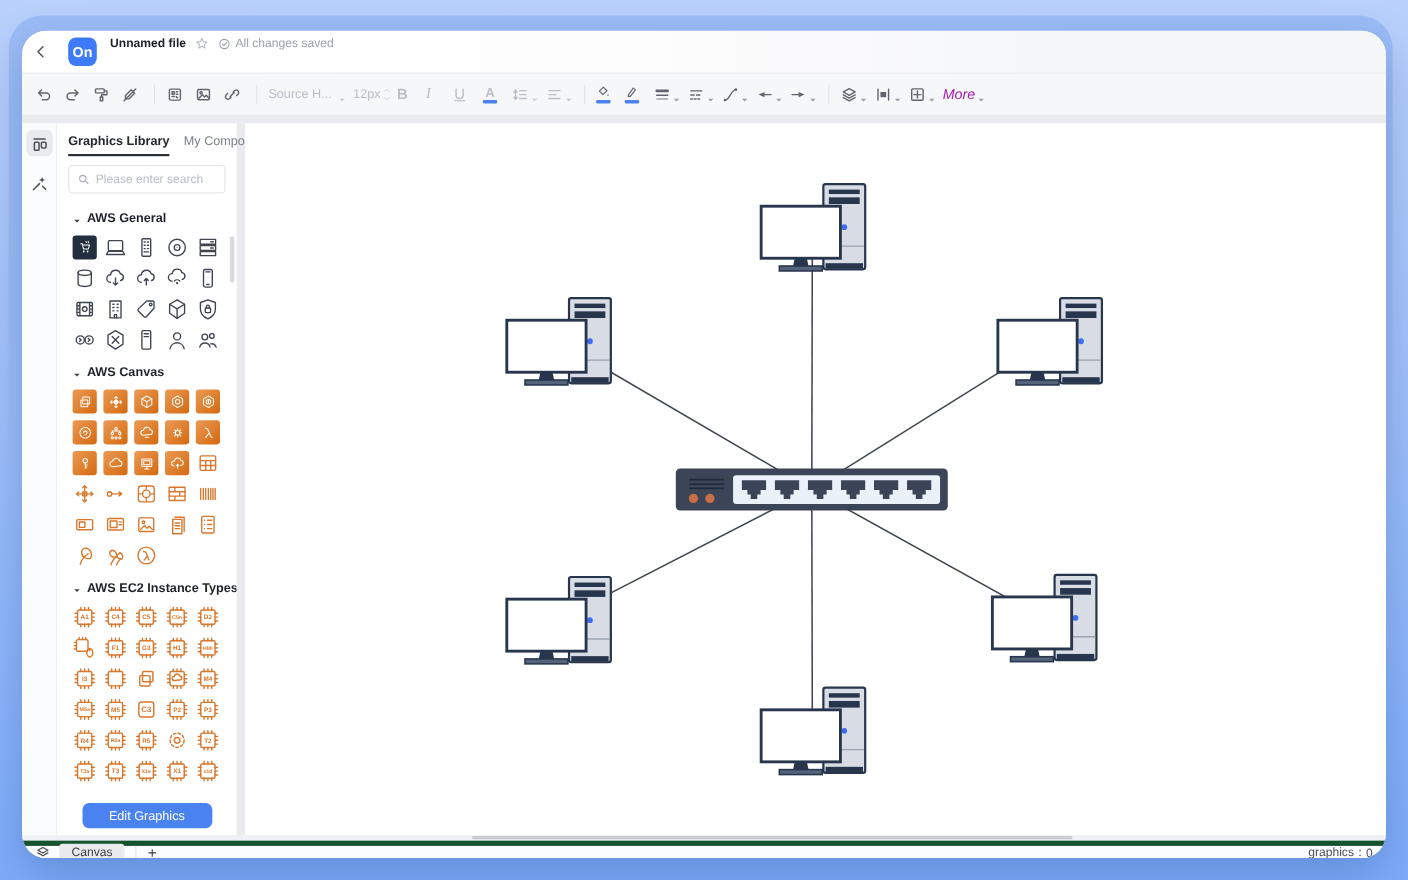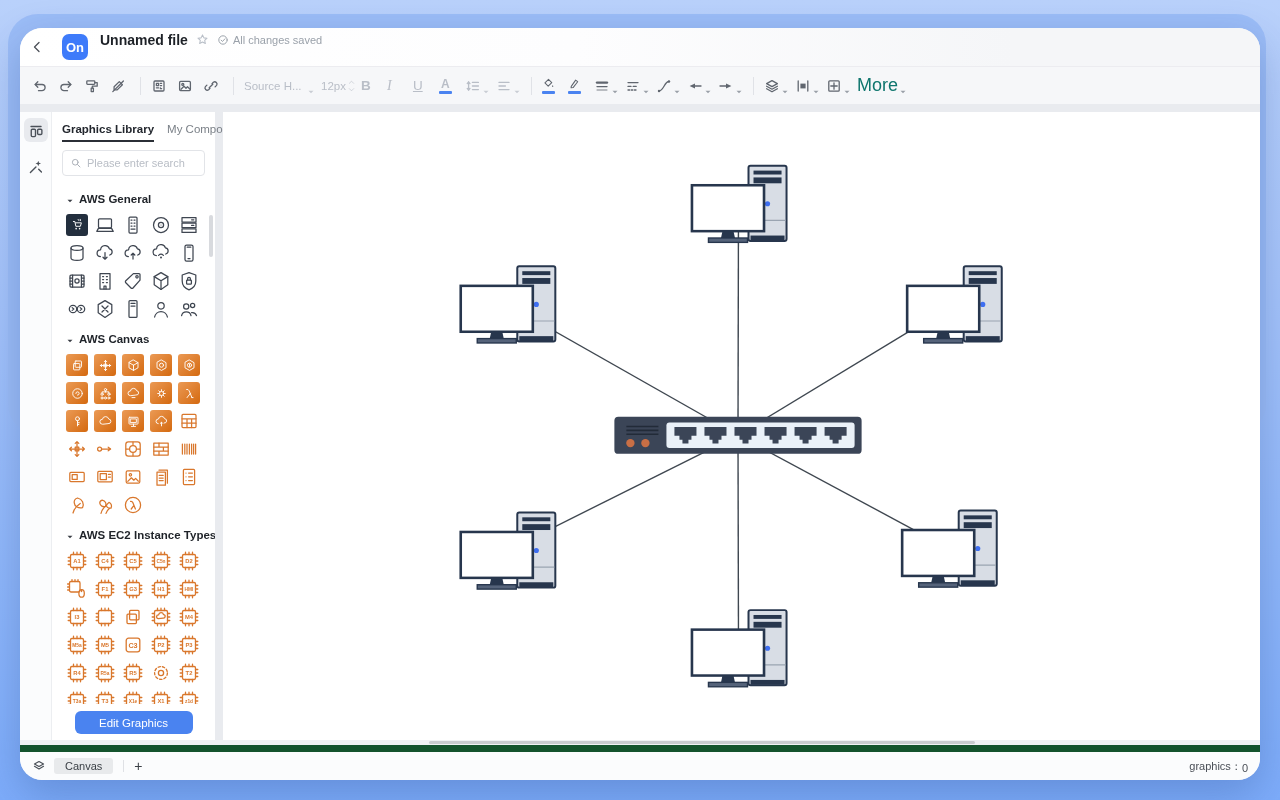--- a/index.html
+++ b/index.html
@@ -17,21 +17,21 @@
 
   
   .header { height:38px; flex:none; display:flex; align-items:stretch;
     background:linear-gradient(90deg,#ffffff 0%,#fdfdfe 45%,#f5f6f8 80%,#f5f6f8 100%); }
   .hdr-back { width:34px; display:flex; align-items:center; justify-content:center; color:#4b5058; cursor:pointer; }
   .hdr-logo { width:26px; height:26px; border-radius:7px; background:#3e7bfa; color:#fff;
     font-weight:bold; font-size:13px; display:flex; align-items:center; justify-content:center;
     align-self:center; margin:0 12px 0 8px; }
   .hdr-main { display:flex; flex-direction:column; justify-content:space-between; padding:4px 0 2px; }
   .hdr-row1 { display:flex; align-items:center; gap:8px; height:15px; }
-  .hdr-title { font-size:14px; font-weight:bold; color:#1d2127; }
+  .hdr-title { font-size:11px; font-weight:bold; color:#1d2127; }
   .hdr-star { color:#b9bfc8; display:flex; }
   .hdr-saved { display:flex; align-items:center; gap:4px; color:#9aa1aa; font-size:11px; }
   .menus { display:flex; gap:19px; font-size:12px; color:#2f343b; padding-bottom:3px; }
   .menus span { cursor:pointer; }
 
   
   .toolbar { height:38px; flex:none; background:#f6f7f9; border-top:1px solid #ececf0;
     display:flex; align-items:center; padding:0 10px; gap:2px; }
   .tb-group { display:flex; align-items:center; gap:2px; }
   .tb-div { width:1px; height:18px; background:#e0e2e7; margin:0 6px; }
@@ -43,21 +43,21 @@
   .tb-item.disabled .caret { color:#c9cdd4; }
   .tb-letter { font-size:13.5px; font-weight:bold; }
   .tb-letter.it { font-style:italic; font-family:"Liberation Serif", serif; font-weight:normal; font-size:14px; }
   .tb-letter.un { text-decoration:underline; font-weight:normal; }
   .tb-colorable { display:flex; flex-direction:column; align-items:center; line-height:1; }
   .tb-colorbar { width:13px; height:3px; border-radius:1px; margin-top:1px; }
   .tb-text { font-size:11.5px; }
   .tb-font { width:62px; text-align:left; white-space:nowrap; overflow:hidden; }
   .tb-stepper { display:flex; flex-direction:column; margin-left:2px; color:#b9bec7; }
   .tb-stepper svg { width:7px; height:6px; }
-  .tb-more { font-size:18px; color:#0f766e; }
+  .tb-more { font-size:13px; color:#a21caf;font-style:italic; }
 
   
   .strip { height:8px; background:#e9ebef; flex:none; }
   .content { flex:1; display:flex; min-height:0; }
   .rail { width:32px; flex:none; background:#fbfcfd; border-right:1px solid #eceef1;
     display:flex; flex-direction:column; align-items:center; padding-top:6px; gap:12px; }
   .rail-item { width:24px; height:24px; border-radius:6px; display:flex; align-items:center;
     justify-content:center; color:#4b5159; cursor:pointer; }
   .rail-item.active { background:#e8eaee; }
   .rail-item svg { width:17px; height:17px; }
@@ -94,21 +94,21 @@
 
   .gap { width:8px; flex:none; background:#e9ebef; }
   .canvas { flex:1; background:#fff; position:relative; min-width:0; }
   .canvas svg.diagram { position:absolute; left:0; top:0; width:100%; height:100%; }
 
   .hscroll { height:5px; flex:none; background:#f0f1f4; position:relative; }
   .hscroll-thumb { position:absolute; left:33%; width:44%; top:1px; bottom:1px;
     background:#c9cbcf; border-radius:2px; }
 
   
-  .statusbar { height:35px; flex:none; background:#fbfcfd; border-top:7px solid #14532d;
+  .statusbar { height:16px; flex:none; background:#fbfcfd; border-top:5px solid #14532d;
     display:flex; align-items:center; padding:0 12px; }
   .st-stack { color:#4a5058; display:flex; margin-right:8px; }
   .st-stack svg { width:14px; height:14px; }
   .st-pill { background:#e8eaec; border-radius:3px; height:16px; padding:0 11px;
     font-size:11px; color:#3b4046; display:flex; align-items:center; cursor:pointer; }
   .st-div { width:1px; height:12px; background:#dfe1e5; margin:0 10px; }
   .st-add { font-size:14px; color:#3b4046; cursor:pointer; line-height:1; }
   .st-right { margin-left:auto; font-size:11px; color:#4a4f57; display:flex; align-items:flex-end; }
 </style>
 </head>

